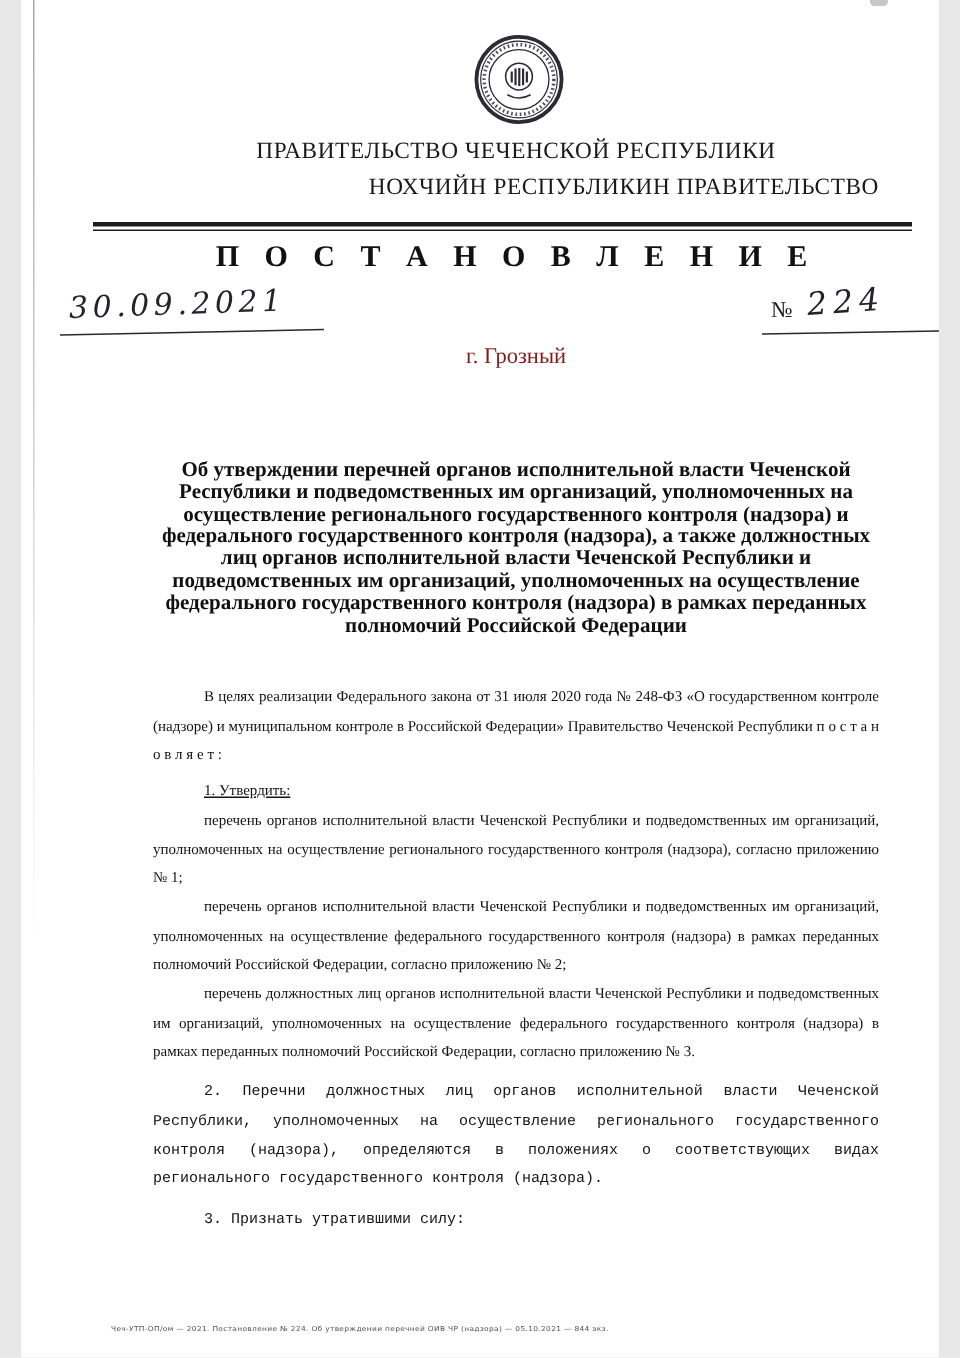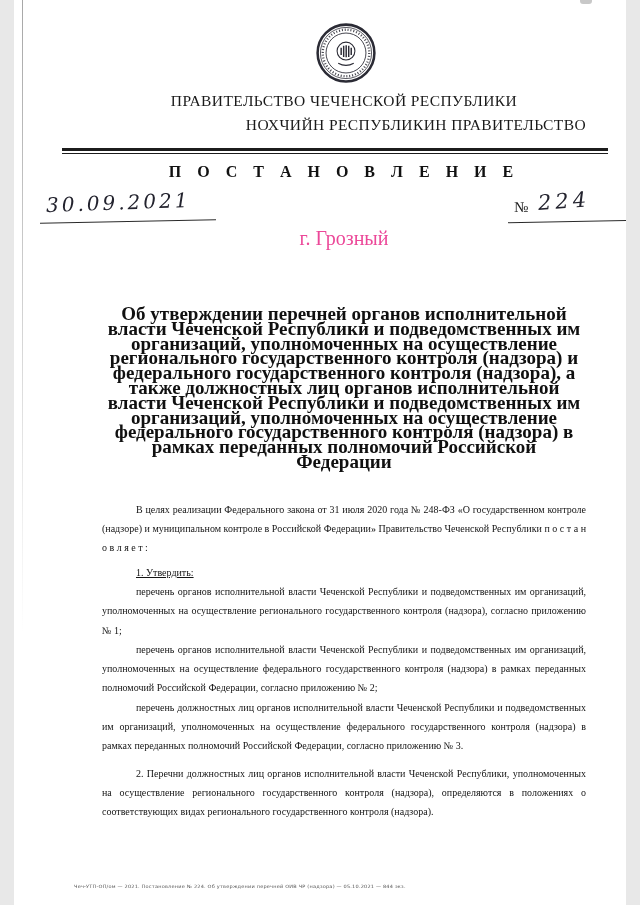--- a/index.html
+++ b/index.html
@@ -26,50 +26,50 @@
   .seal-wrap { display: flex; justify-content: center; padding-top: 22px; padding-left: 52px; }
   .seal-wrap svg { display: block; }
   
   .centered { margin: 0 40px 0 88px; text-align: center; }
   .org1 { margin-top: 7px; font-size: 15.5px; line-height: 19px; letter-spacing: .4px; color: #1a1a1a; }
   .org2 { margin-top: 5px; font-size: 15.5px; line-height: 19px; letter-spacing: .4px; color: #1a1a1a; text-align: right; }
   .rule {
     margin: 14px 0 0 48px; width: 546px; height: 2px;
     border-top: 3px solid #1c1c1c; border-bottom: 1px solid #1c1c1c;
   }
-  .doc-type { margin-top: 7px; font-weight: bold; font-size: 16px; line-height: 21px; letter-spacing: 6px; color: #111; }
+  .doc-type { margin-top: 7px; font-weight: bold; font-size: 20px; line-height: 21px; letter-spacing: 6px; color: #111; }
   
   .date-row { position: relative; margin: 13px 30px 0 30px; height: 32px; }
   .hw {
     font-family: "DejaVu Serif", serif; font-style: italic;
     color: #23232e; white-space: nowrap;
   }
   .hw-date {
     position: absolute; left: 2px; top: -2px; font-size: 20px; letter-spacing: 3px;
     transform: rotate(-2deg); transform-origin: left center;
   }
   .line { position: absolute; border-bottom: 1px solid #2a2a2a; height: 0; }
   .date-line { left: -4px; top: 26px; width: 176px; transform: rotate(-1.2deg); }
   .num-sign { position: absolute; left: 470px; top: 4px; font-size: 15px; color: #1a1a1a; }
   .hw-num {
     position: absolute; left: 494px; top: -4px; font-size: 21px; letter-spacing: 4px;
     transform: rotate(-4deg); transform-origin: left center;
   }
   .num-line { left: 464px; top: 26px; width: 132px; transform: rotate(-1deg); }
-  .city { margin-top: 2px; font-size: 20px; line-height: 18px; color: #ec4899; }
+  .city { margin-top: 2px; font-size: 15px; line-height: 18px; color: #7f1d1d; }
   
   .title {
     margin: 60px 40px 0 88px; text-align: center;
-    font-weight: bold; font-size: 19px; line-height: 14.8px; color: #101010;
+    font-weight: bold; font-size: 14px; line-height: 14.8px; color: #101010;
   }
   
   .body { margin: 30px 40px 0 88px; font-size: 10px; line-height: 19.3px; text-align: justify; color: #141414; }
   .body p { margin: 0; text-indent: 34px; }
   .body p.gap-sm { margin-top: 5px; text-decoration: underline; }
-  .body p.gap { margin-top: 8px; }
+  .body p.gap { margin-top: 8px; font-family: Liberation Mono, monospace; }
   
   .footnote {
     position: absolute; left: 60px; bottom: 16px;
     font-family: "DejaVu Sans", sans-serif; font-size: 5px; letter-spacing: .2px;
     color: #555; transform: scaleY(.9); transform-origin: left bottom; white-space: nowrap;
   }
 </style>
 </head>
 <body>
 
@@ -111,17 +111,18 @@
 
   <div class="title">Об утверждении перечней органов исполнительной власти Чеченской Республики и подведомственных им организаций, уполномоченных на осуществление регионального государственного контроля (надзора) и федерального государственного контроля (надзора), а также должностных лиц органов исполнительной власти Чеченской Республики и подведомственных им организаций, уполномоченных на осуществление федерального государственного контроля (надзора) в рамках переданных полномочий Российской Федерации</div>
 
   <div class="body">
     <p>В целях реализации Федерального закона от 31 июля 2020 года № 248-ФЗ «О государственном контроле (надзоре) и муниципальном контроле в Российской Федерации» Правительство Чеченской Республики п о с т а н о в л я е т :</p>
     <p class="gap-sm">1. Утвердить:</p>
     <p>перечень органов исполнительной власти Чеченской Республики и подведомственных им организаций, уполномоченных на осуществление регионального государственного контроля (надзора), согласно приложению № 1;</p>
     <p>перечень органов исполнительной власти Чеченской Республики и подведомственных им организаций, уполномоченных на осуществление федерального государственного контроля (надзора) в рамках переданных полномочий Российской Федерации, согласно приложению № 2;</p>
     <p>перечень должностных лиц органов исполнительной власти Чеченской Республики и подведомственных им организаций, уполномоченных на осуществление федерального государственного контроля (надзора) в рамках переданных полномочий Российской Федерации, согласно приложению № 3.</p>
     <p class="gap">2. Перечни должностных лиц органов исполнительной власти Чеченской Республики, уполномоченных на осуществление регионального государственного контроля (надзора), определяются в положениях о соответствующих видах регионального государственного контроля (надзора).</p>
+    <p class="gap">3. Признать утратившими силу:</p>
   </div>
 
   <div class="footnote">Чеч-УТП-ОП/ом — 2021. Постановление № 224. Об утверждении перечней ОИВ ЧР (надзора) — 05.10.2021 — 844 экз.</div>
 
 </div>
 
 </body></html>

